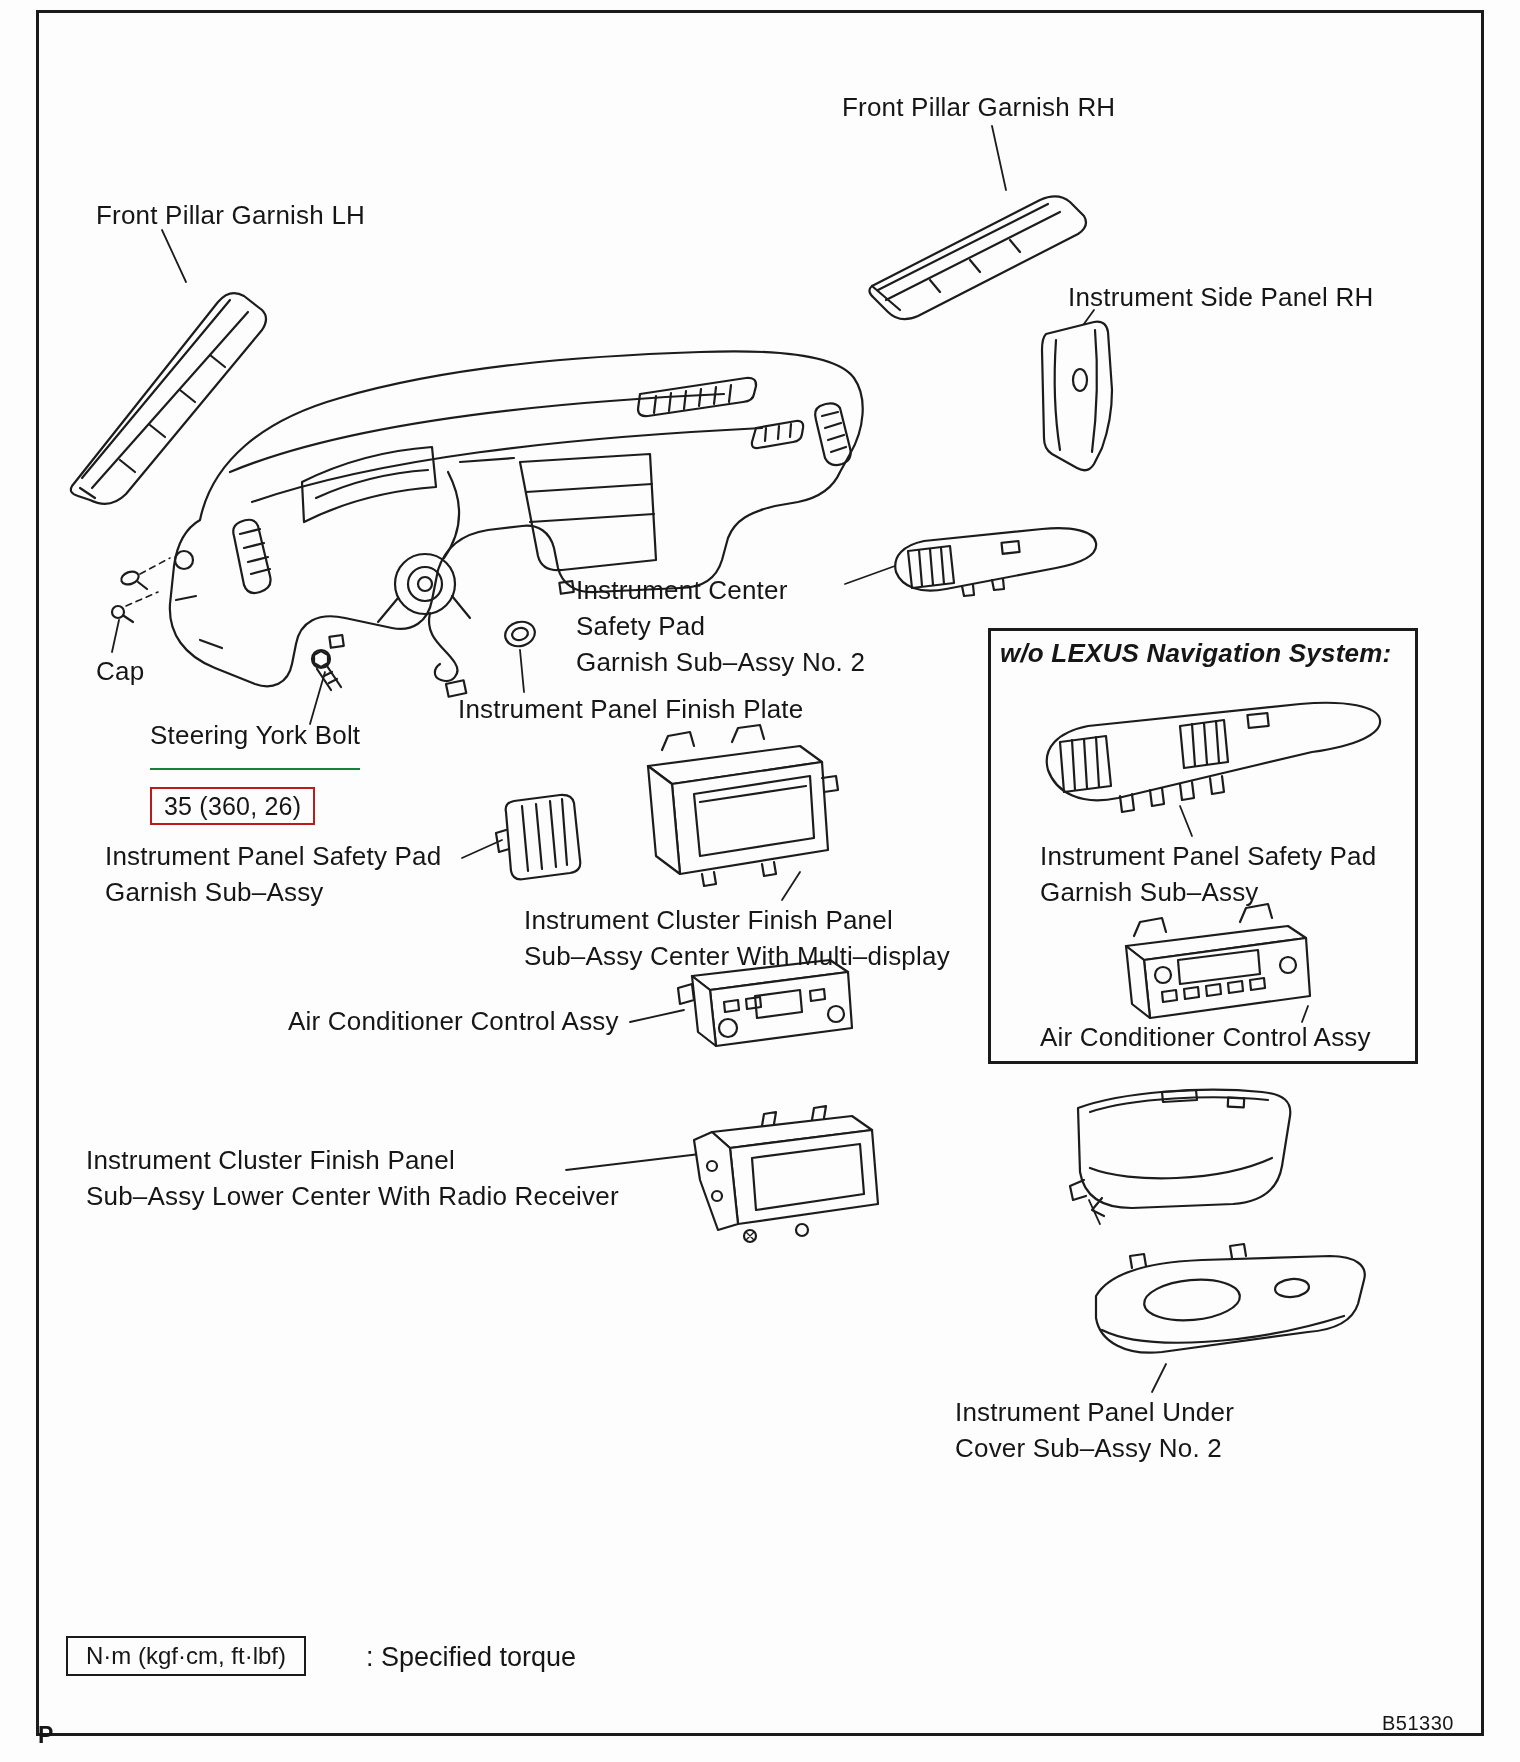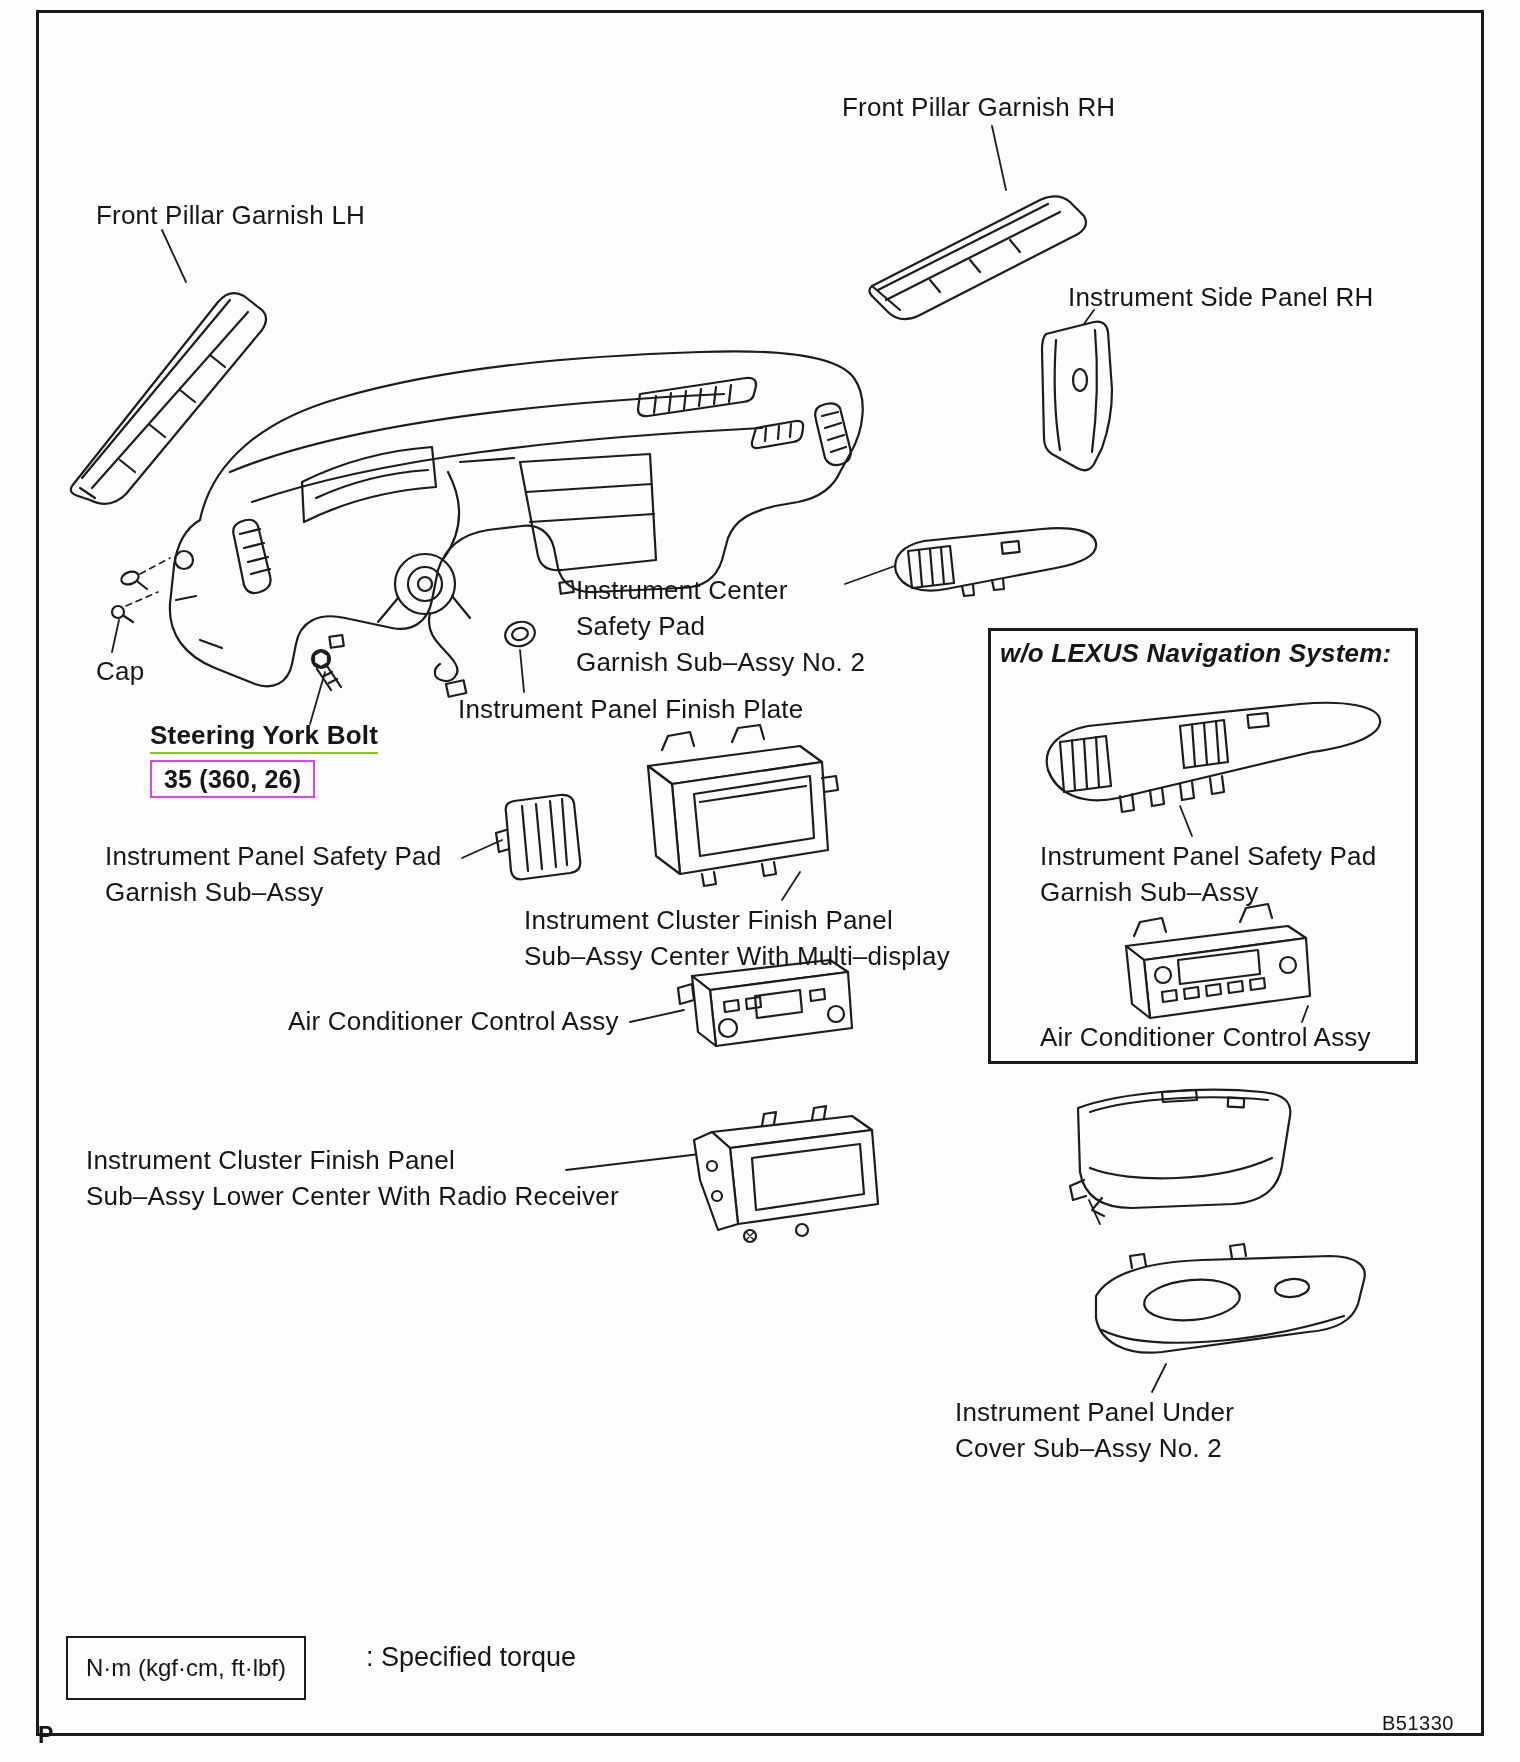--- a/index.html
+++ b/index.html
@@ -19,38 +19,38 @@
   svg.art{position:absolute;left:0;top:0;width:1520px;height:1762px;}
   .lbl{
     position:absolute;
     font-size:26px;
     line-height:30px;
     white-space:nowrap;
     letter-spacing:0.2px;
   }
   .lbl-block .lbl-line{display:block;font-size:26px;line-height:36px;white-space:nowrap;}
   .bold{font-weight:bold;font-style:italic;}
-  .underlined{display:inline-block;border-bottom:2px solid #84cc16;padding-bottom:2px;font-weight:bold;}
+  .underlined{display:inline-block;border-bottom:2px solid #15803d;padding-bottom:18px;}
   .torque-box{
     display:inline-block;
-    border:2px solid #d946ef;
+    border:2px solid #b91c1c;
     padding:2px 12px;
     font-size:25px;
-    font-weight:bold;
-    margin-top:6px;
+    font-weight:normal;
+    margin-top:17px;
   }
   .nav-box{
     position:absolute;left:988px;top:628px;width:430px;height:436px;
     border:3px solid #1b1b1b;
     box-sizing:border-box;
   }
   .legend-box{
     position:absolute;left:66px;top:1636px;
     border:2px solid #1b1b1b;
-    padding:16px 18px;
+    padding:4px 18px;
     font-size:24px;
     white-space:nowrap;
   }
   .legend-note{position:absolute;left:366px;top:1642px;font-size:27px;white-space:nowrap;}
   .corner-p{position:absolute;left:38px;top:1722px;font-size:23px;font-weight:bold;}
   .fig-code{position:absolute;left:1382px;top:1712px;font-size:20px;font-weight:normal;letter-spacing:0.5px;}
 </style>
 </head>
 <body>
 

